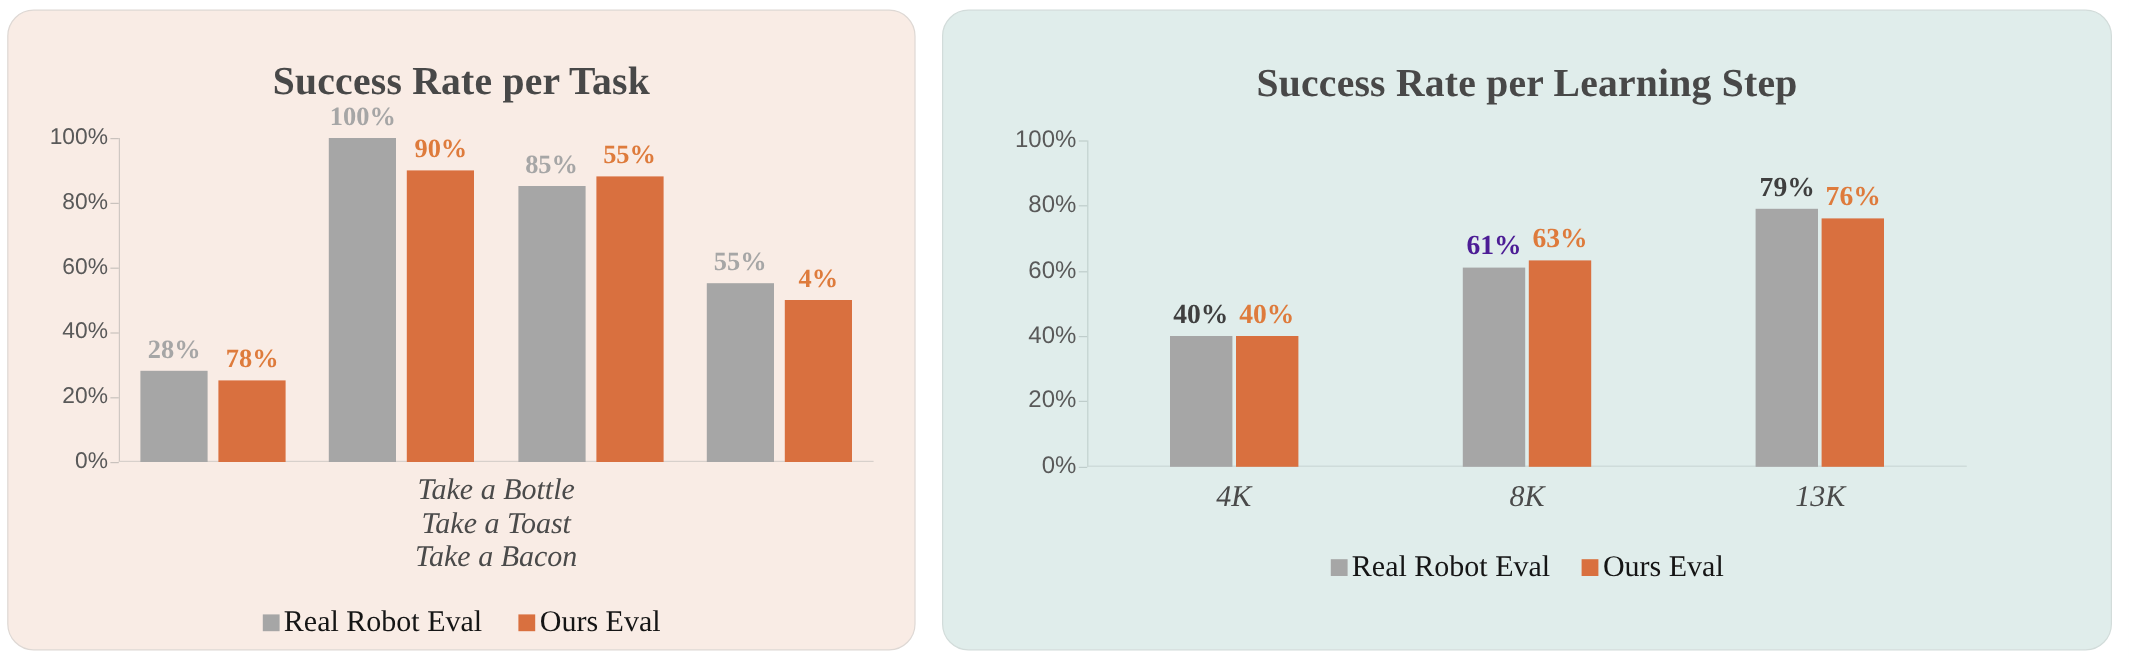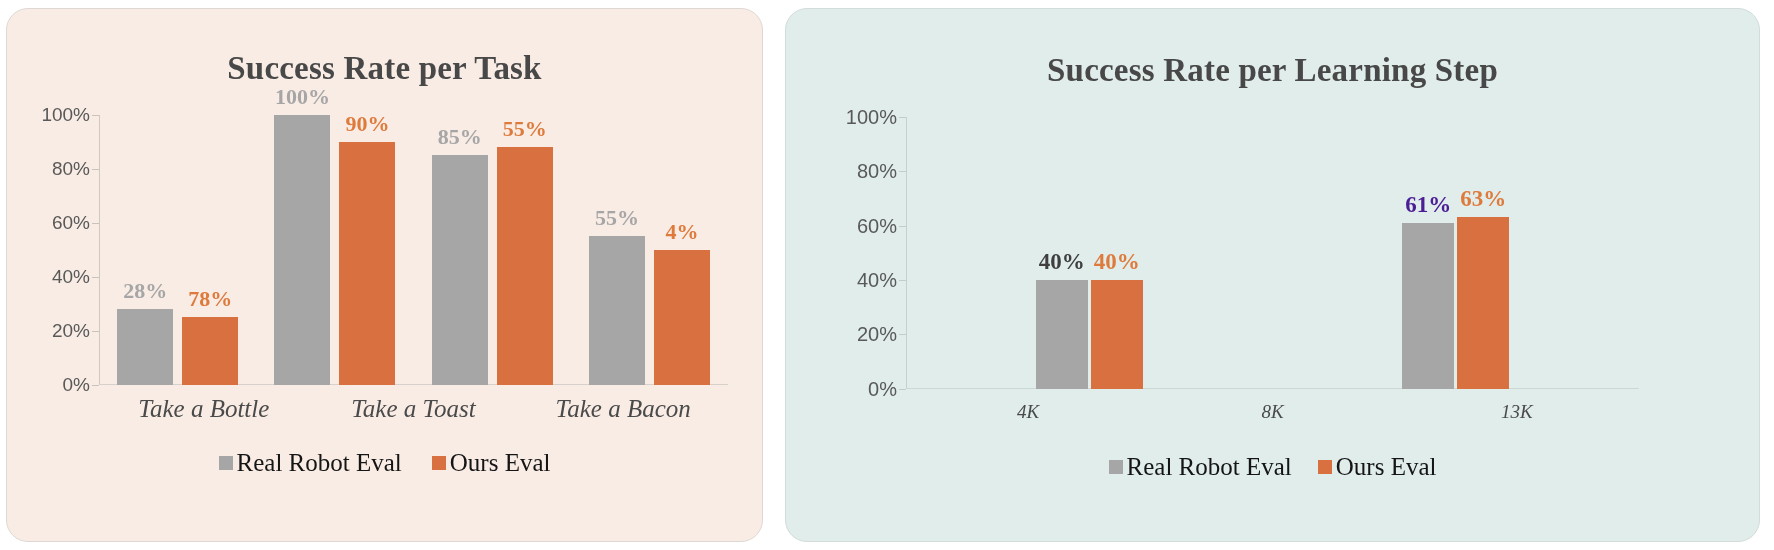--- a/index.html
+++ b/index.html
@@ -51,21 +51,21 @@
   .bar-label{position:absolute;left:50%;transform:translateX(-50%);
              white-space:nowrap;font-family:"Liberation Serif",serif;font-weight:bold;}
   .panel-left .bar-label{font-size:22px;}
   .panel-right .bar-label{font-size:23px;}
 
   
   .xcats{display:flex;}
   .xcat{flex:1;text-align:center;font-family:"Liberation Serif",serif;
         font-style:italic;color:#4a4a4a;}
   .panel-left .xcat{font-size:25px;}
-  .panel-right .xcat{font-size:19px;}
+  .panel-right .xcat{font-size:25px;}
 
   
   .legend{display:flex;justify-content:center;align-items:center;}
   .panel-left .legend{gap:30px;}
   .panel-right .legend{gap:26px;}
   .legend-item{display:flex;align-items:center;gap:4px;}
   .legend-swatch{width:14px;height:14px;display:inline-block;}
   .legend-text{font-family:"Liberation Serif",serif;color:#151515;}
   .panel-left .legend-text{font-size:25px;}
   .panel-right .legend-text{font-size:25px;}
@@ -132,21 +132,21 @@
           <div class="ytick-mark" style="top: 162px;"></div>
           <div class="ytick-label" style="top: 108px;">60%</div>
           <div class="ytick-mark" style="top: 108px;"></div>
           <div class="ytick-label" style="top: 54px;">80%</div>
           <div class="ytick-mark" style="top: 54px;"></div>
           <div class="ytick-label" style="top: 0px;">100%</div>
           <div class="ytick-mark" style="top: 0px;"></div>
         </div>
     </div>
 
-    <div class="xcats" id="xcats-left" style="margin:10px 34px 0 92px;">
+    <div class="xcats" id="xcats-left" style="margin:10px 34px 0 92px;flex-direction:column;">
         <div class="xcat">Take a Bottle</div>
         <div class="xcat">Take a Toast</div>
         <div class="xcat">Take a Bacon</div>
       </div>
 
     <div class="legend" id="legend-left" style="margin-top:26px;">
         <div class="legend-item">
           <span class="legend-swatch" style="background: rgb(166, 166, 166);"></span>
           <span class="legend-text">Real Robot Eval</span>
         </div>
@@ -176,20 +176,30 @@
               </div>
             </div>
             <div class="group">
               <div class="bar-holder">
                 <span class="bar-label" style="color: #4c1d95; bottom: 170.92px;">61%</span>
                 <div class="bar" style="height: 165.92px; background: rgb(166, 166, 166);"></div>
               </div>
               <div class="bar-holder">
                 <span class="bar-label" style="color: rgb(222, 123, 60); bottom: 176.36px;">63%</span>
                 <div class="bar" style="height: 171.36px; background: rgb(217, 112, 63);"></div>
+              </div>
+            </div>
+            <div class="group">
+              <div class="bar-holder">
+                <span class="bar-label" style="color: rgb(63, 63, 63); bottom: 219.88px;">79%</span>
+                <div class="bar" style="height: 214.88px; background: rgb(166, 166, 166);"></div>
+              </div>
+              <div class="bar-holder">
+                <span class="bar-label" style="color: rgb(222, 123, 60); bottom: 211.72px;">76%</span>
+                <div class="bar" style="height: 206.72px; background: rgb(217, 112, 63);"></div>
               </div>
             </div>
           </div>
       <div class="ytick-label" style="top: 272px;">0%</div>
           <div class="ytick-mark" style="top: 272px;"></div>
           <div class="ytick-label" style="top: 217.6px;">20%</div>
           <div class="ytick-mark" style="top: 217.6px;"></div>
           <div class="ytick-label" style="top: 163.2px;">40%</div>
           <div class="ytick-mark" style="top: 163.2px;"></div>
           <div class="ytick-label" style="top: 108.8px;">60%</div>

